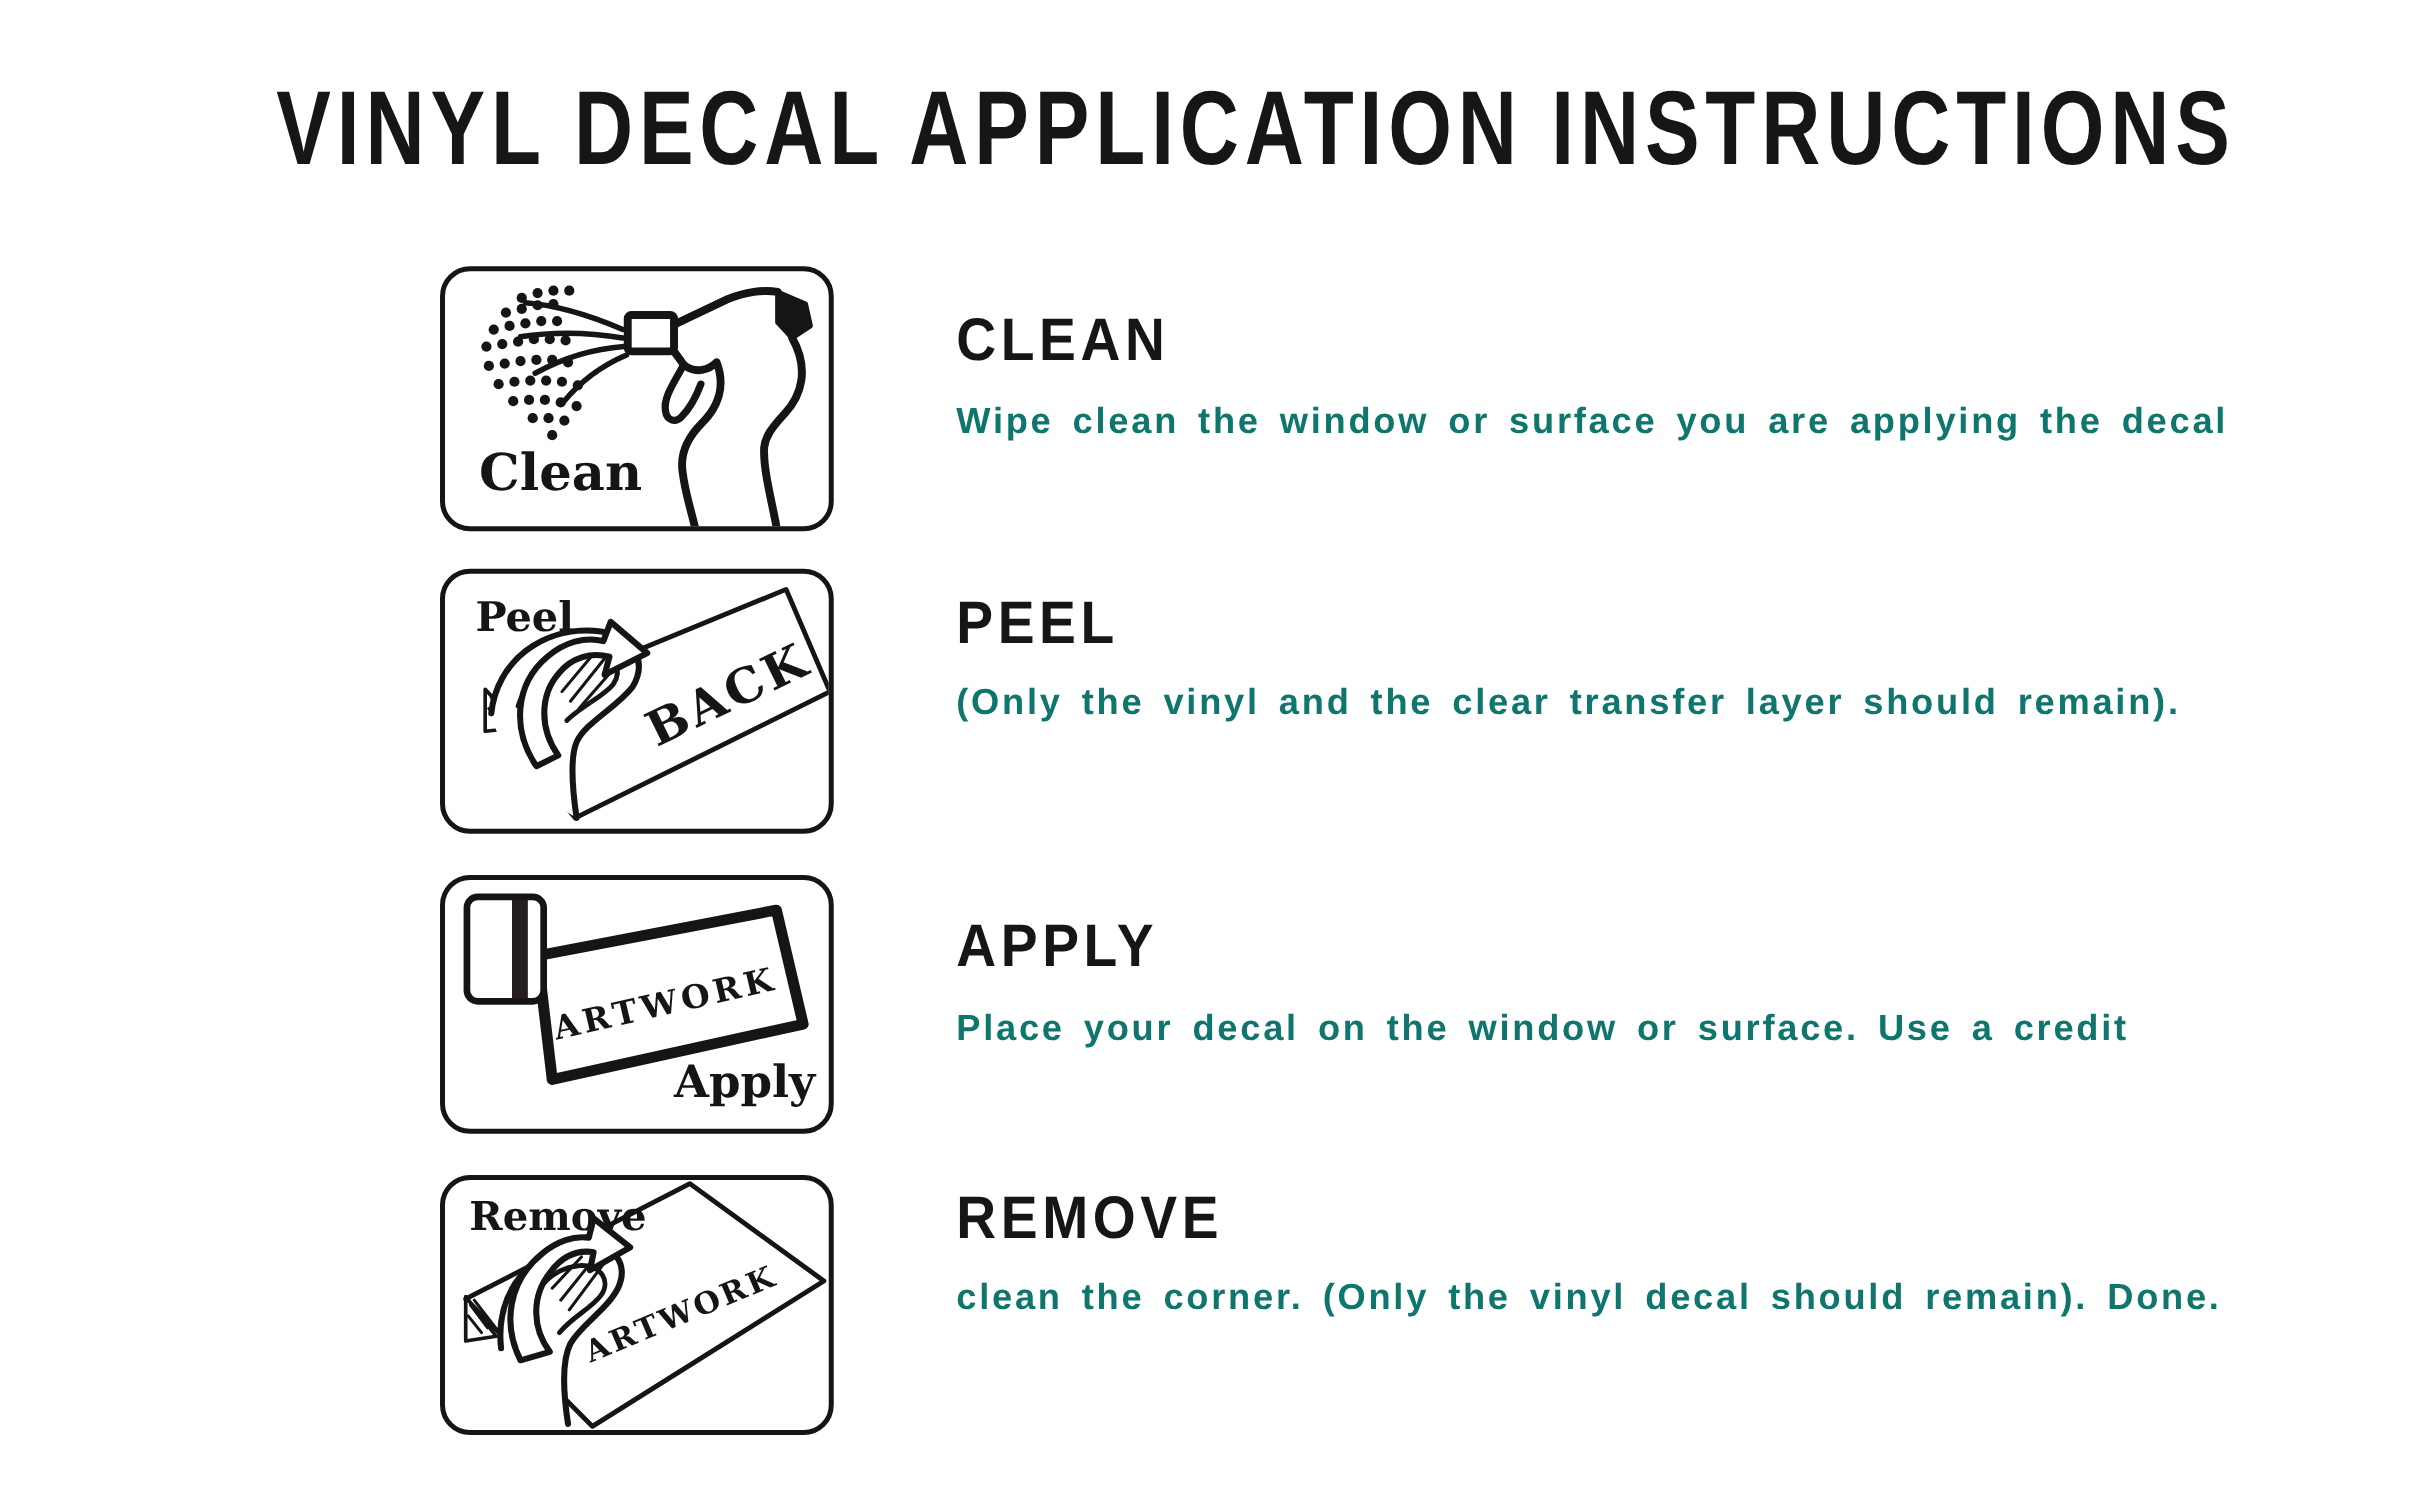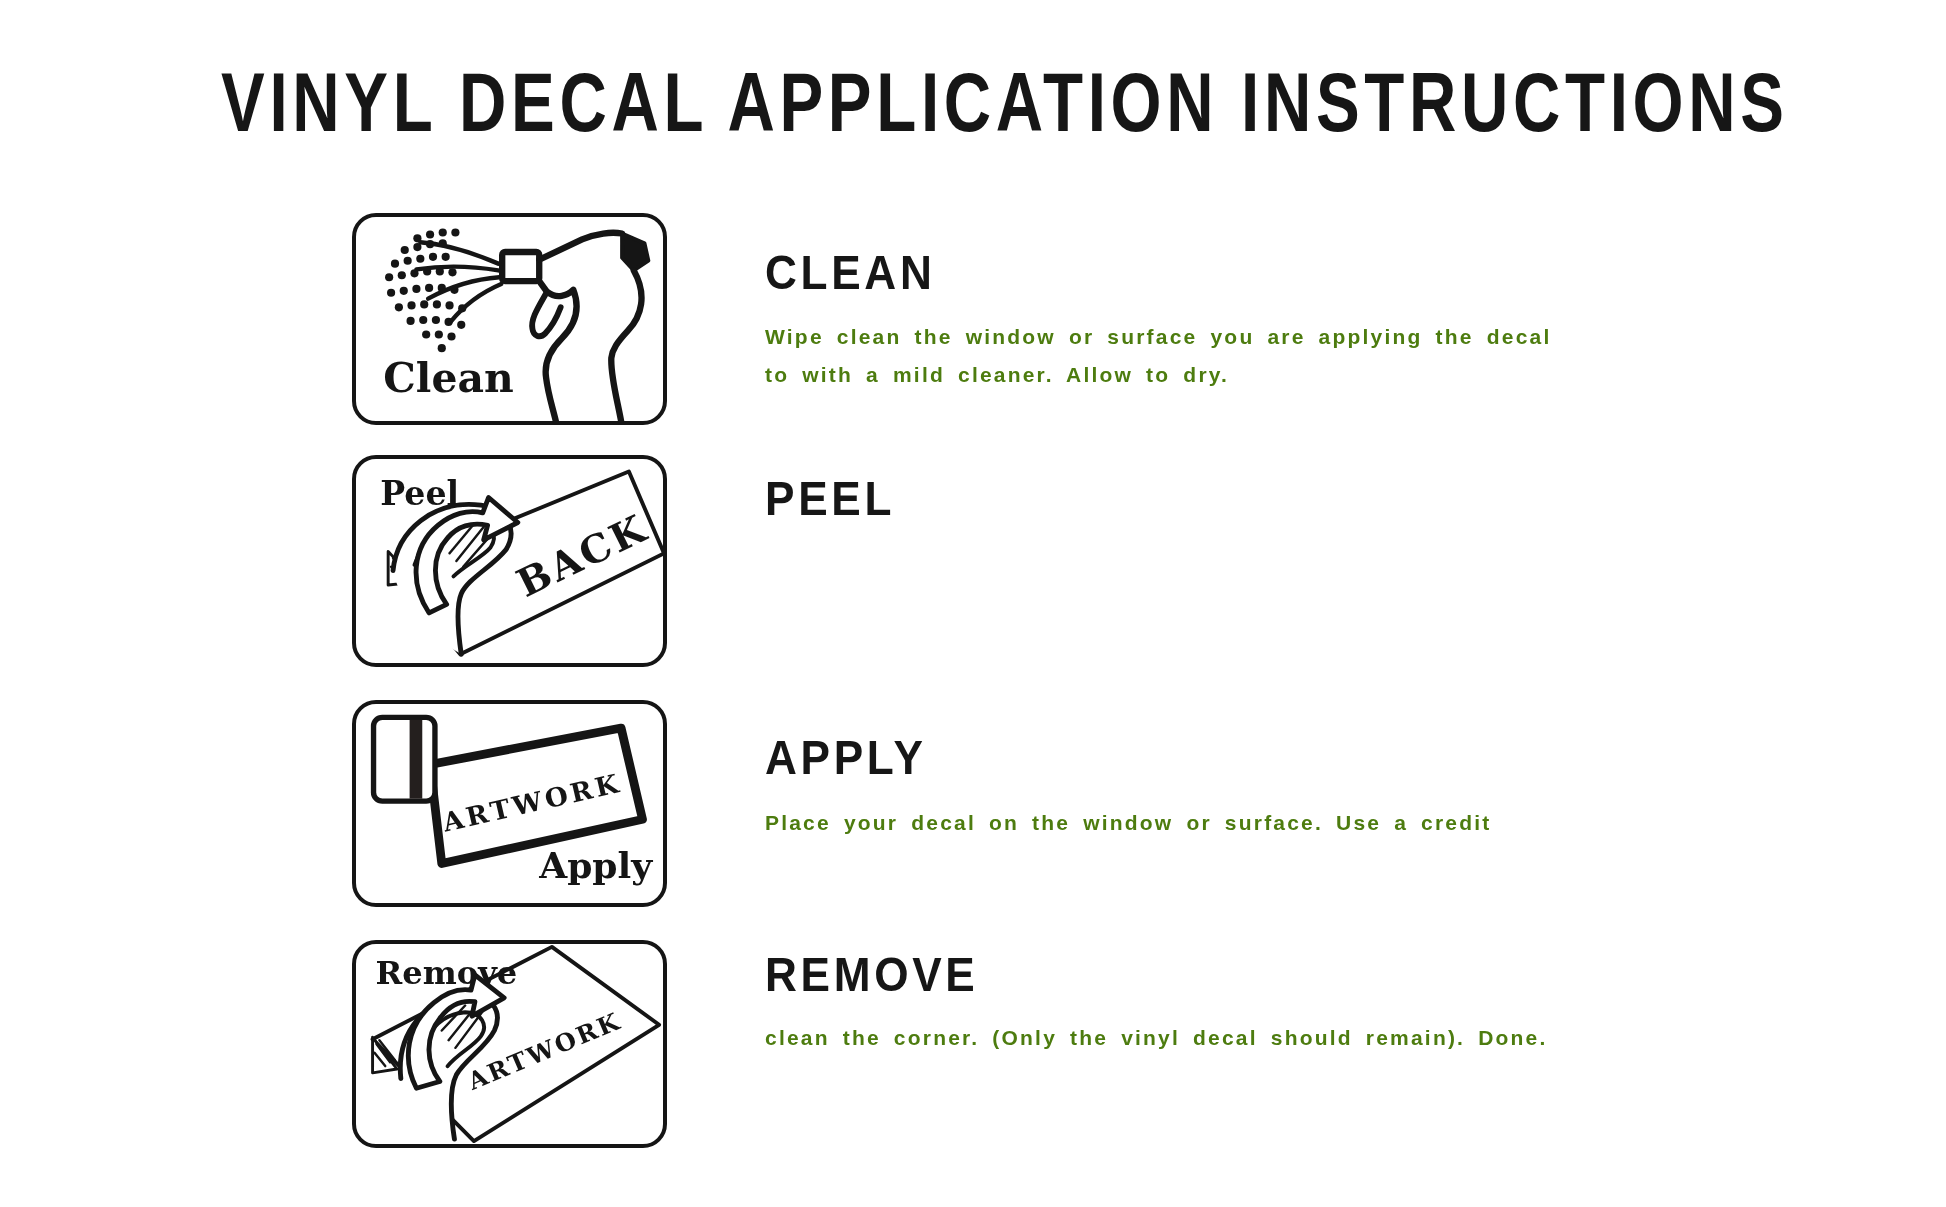--- a/index.html
+++ b/index.html
@@ -36,23 +36,23 @@
   .step-heading{
     position:absolute;left:765px;
     font-weight:bold;font-size:48px;line-height:50px;
     letter-spacing:4px;white-space:nowrap;
     transform:scaleX(0.92);transform-origin:left center;
     color:#161616;
   }
   #h1{top:248px} #h2{top:474px} #h3{top:733px} #h4{top:950px}
   .step-body{
     position:absolute;left:765px;
-    font-weight:bold;font-size:21px;line-height:38px;
+    font-weight:bold;font-size:29px;line-height:38px;
     letter-spacing:2.2px;word-spacing:5px;white-space:nowrap;
-    color:#4d7c0f;
+    color:#0f766e;
   }
   #b1{top:318px} #b2{top:543px} #b3{top:804px} #b4{top:1019px}
   .ink{stroke:#151515;fill:none;stroke-linecap:round;stroke-linejoin:round;}
   .paper{fill:#ffffff;stroke:#151515;stroke-linejoin:round;}
   .serif-label{font-family:"DejaVu Serif", serif;font-weight:bold;fill:#151515;}
 </style>
 </head>
 <body>
 
 <div class="title-wrap">
@@ -114,21 +114,20 @@
     <path d="M273,17 L296,27 L300,45 L285,55 L273,42 Z" fill="#151515" stroke="#151515" stroke-width="4" stroke-linejoin="round"></path>
     <path class="ink" stroke-width="6.5" d="M285,55 C299,80 293,102 279,117 C268,129 263,136 262,145 C261,163 268,188 272,210"></path>
     <path class="ink" stroke-width="6.5" d="M188,66 L196,77 C206,85 217,81 223,75 C231,96 223,113 211,125 C199,137 193,151 195,165 C197,182 202,197 205,210"></path>
     <path class="ink" stroke-width="6" d="M196,77 C187,93 179,105 181,115 C182,123 189,125 194,120 C201,113 207,101 210,93"></path>
     <text class="serif-label" x="28" y="180" font-size="42">Clean</text>
   </svg>
 </div>
 <div class="step-heading" id="h1">CLEAN</div>
 <div class="step-body" id="b1">
   <div>Wipe clean the window or surface you are applying the decal</div>
-  <div>to with a mild cleaner. Allow to dry.</div>
 </div>
 
 <div class="icon-box" id="box2">
   <svg viewBox="0 0 315 212" preserveAspectRatio="none">
     <polygon class="paper" stroke-width="4" points="35,115 280,13 316,98 107,203"></polygon>
     <text class="serif-label" x="233" y="114" font-size="40" letter-spacing="3" text-anchor="middle" transform="rotate(-26 233 102)">BACK</text>
     <polygon class="paper" stroke-width="3" points="33,96 62,128 33,131"></polygon>
     <g class="ink" stroke-width="2.5">
       <path d="M38,103 L53,122"></path>
         <path d="M36,112 L47,126"></path>
@@ -143,20 +142,21 @@
         <path d="M86,76 L104,60"></path>
     </g>
     <path class="ink" stroke-width="5" d="M38,116 C42,74 80,42 128,48 C156,52 166,74 154,94 C140,112 115,124 108,140 C103,152 104,175 108,203"></path>
     <path class="ink" stroke-width="4" d="M60,110 C70,80 95,62 122,64 C140,66 146,80 138,92 C130,102 112,110 100,122"></path>
     <path class="paper" stroke-width="5" d="M75,160 C55,130 57,92 84,69 C98,57 115,52 130,56 L136,40 L166,66 L131,84 L135,69 C119,65 104,70 94,82 C77,101 78,130 93,151 Z"></path>
     <text class="serif-label" x="25" y="48" font-size="34">Peel</text>
   </svg>
 </div>
 <div class="step-heading" id="h2">PEEL</div>
 <div class="step-body" id="b2">
+  <div>(Only the vinyl and the clear transfer layer should remain).</div>
 </div>
 
 <div class="icon-box" id="box3">
   <svg viewBox="0 0 315 207" preserveAspectRatio="none">
     <polygon class="paper" stroke-width="9" points="76,63 272,25 294,120 88,166"></polygon>
     <text class="serif-label" x="181" y="112" font-size="27" letter-spacing="3.5" text-anchor="middle" transform="rotate(-13 181 104)">ARTWORK</text>
     <rect x="18" y="14" width="63" height="87" rx="9" class="paper" stroke-width="5.5"></rect>
     <rect x="55" y="16.5" width="13" height="82" fill="#241f1e"></rect>
     <text class="serif-label" x="188" y="181" font-size="37">Apply</text>
   </svg>

